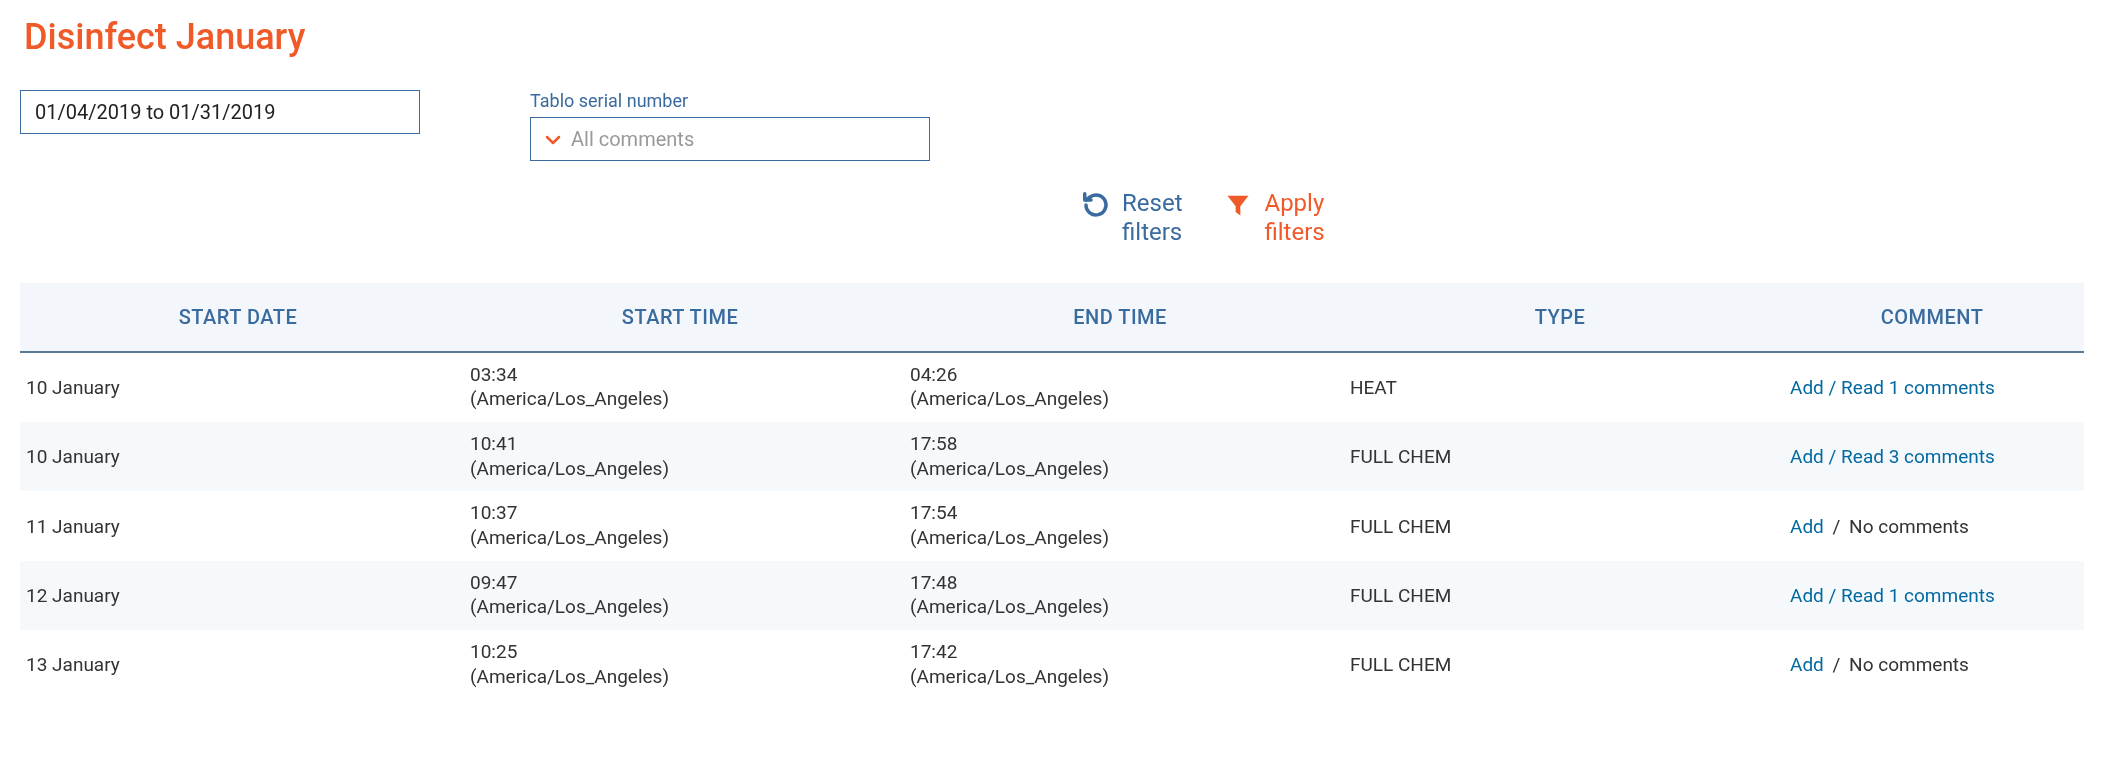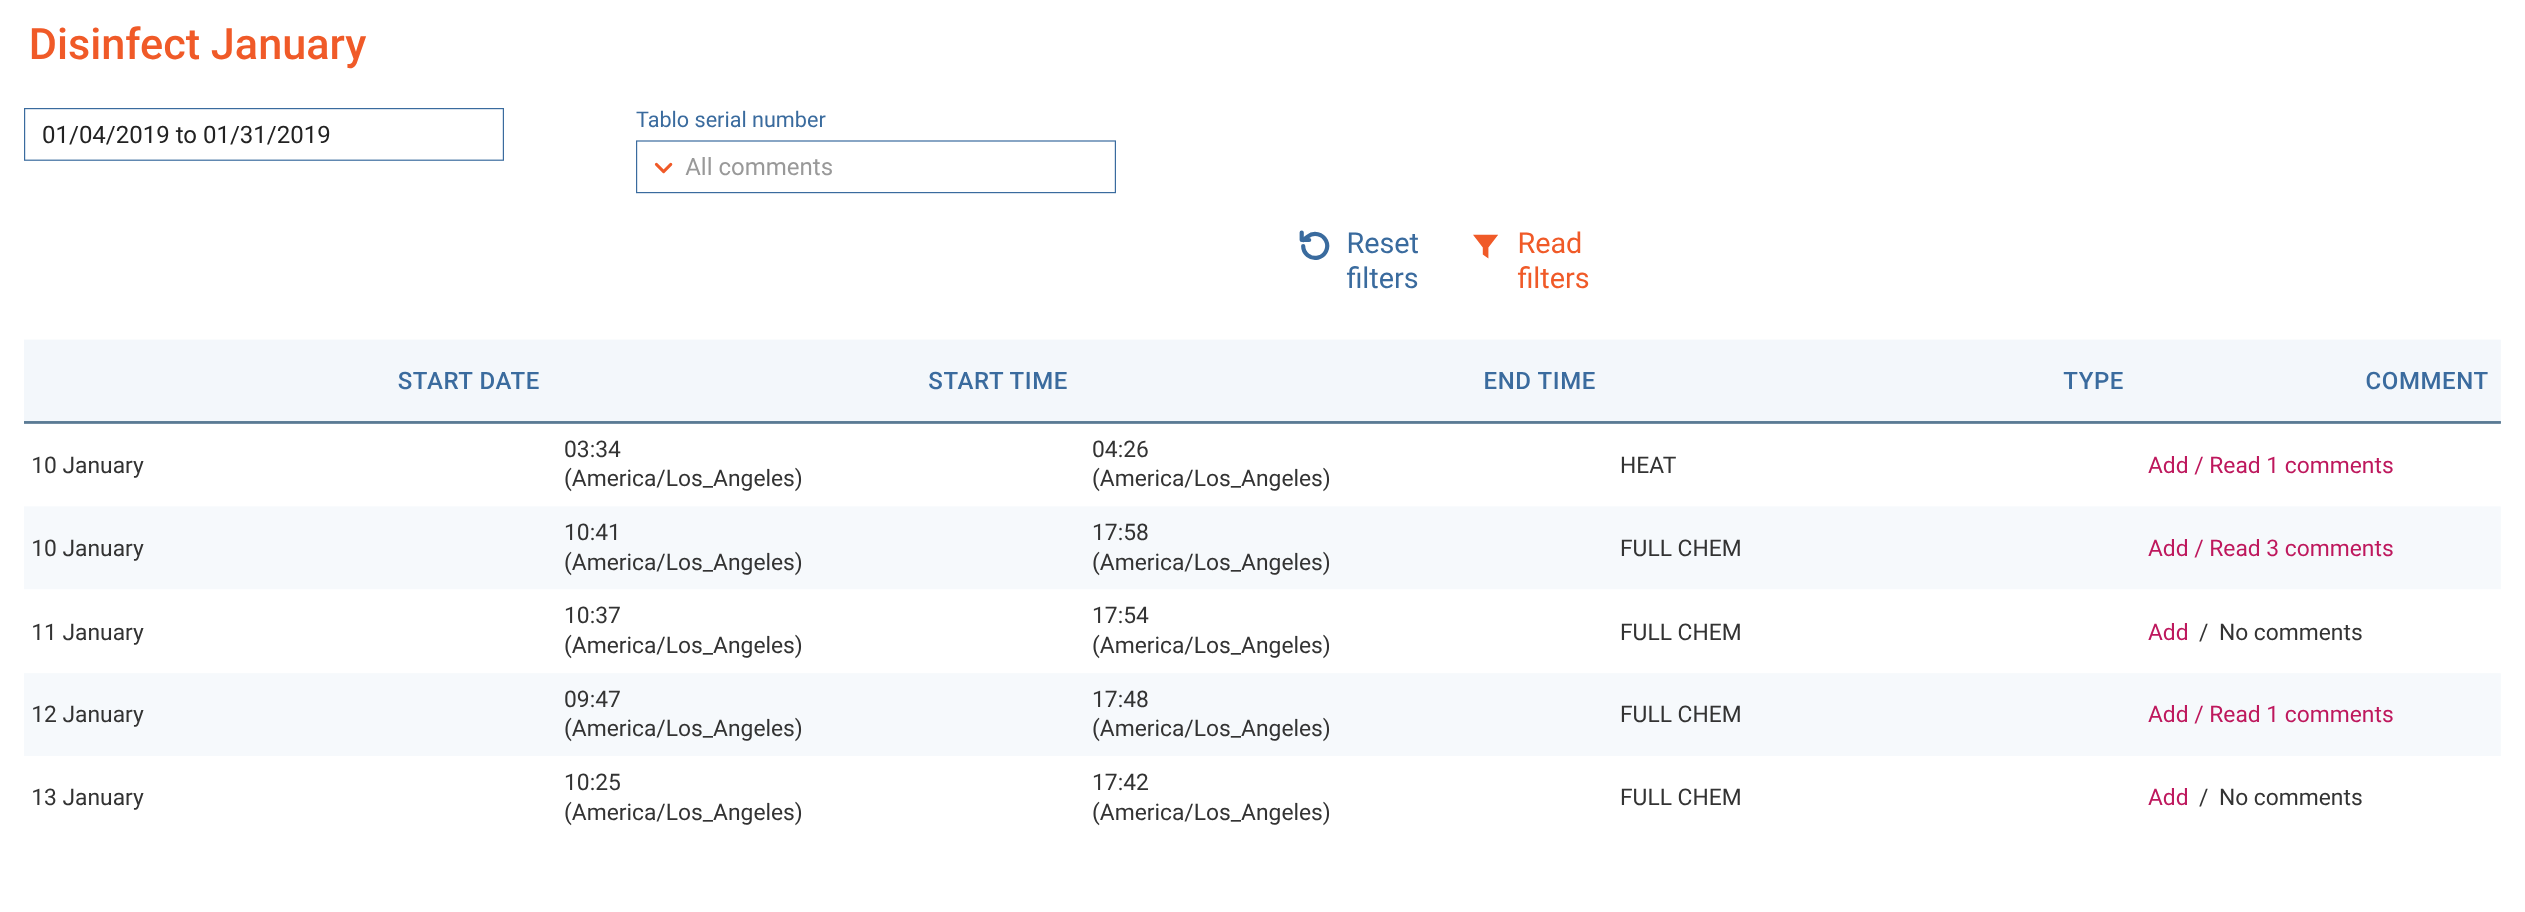--- a/index.html
+++ b/index.html
@@ -69,40 +69,40 @@
   }
   .action-btn .lines { display: flex; flex-direction: column; }
   .action-reset { color: #3a6b9e; }
   .action-apply { color: #f05a28; }
   .icon-box { width: 32px; height: 32px; display:flex; align-items:center; justify-content:center; }
   table {
     width: 100%;
     border-collapse: collapse;
   }
   thead th {
-    text-align: right;
+    text-align: center;
     background: #f3f7fb;
     color: #3a6b9e;
     font-weight: 500;
     font-size: 20px;
     padding: 22px 10px;
     letter-spacing: 0.5px;
     border-bottom: 2px solid #5a7a94;
   }
   tbody td {
     padding: 10px 10px;
     font-size: 19px;
     vertical-align: middle;
   }
   tbody tr:nth-child(even) td {
     background: #f6f9fc;
   }
   .time-cell { line-height: 1.3; }
   .tz { color: #333; }
-  .comment-link { color: #be185d; cursor: pointer; }
+  .comment-link { color: #0369a1; cursor: pointer; }
   .comment-sep { color: #333; margin: 0 4px; }
   .comment-none { color: #333; }
   th:nth-child(1), td:nth-child(1){ width: 440px; padding-left: 6px;}
   th:nth-child(2), td:nth-child(2){ width: 440px;}
   th:nth-child(3), td:nth-child(3){ width: 440px;}
   th:nth-child(4), td:nth-child(4){ width: 440px;}
   th:nth-child(5), td:nth-child(5){ }
 </style>
 </head>
 <body>
@@ -145,21 +145,21 @@
       <span>filters</span>
     </span>
   </div>
   <div class="action-btn action-apply">
     <span class="icon-box">
       <svg width="28" height="28" viewBox="0 0 24 24">
           <path d="M3 4 H21 L14 13 V21 L10 18 V13 Z" fill="#f05a28"></path>
         </svg>
     </span>
     <span class="lines">
-      <span>Read</span>
+      <span>Apply</span>
       <span>filters</span>
     </span>
   </div>
 </div>
 
 <table>
   <thead>
     <tr>
       <th>START DATE</th>
       <th>START TIME</th>

